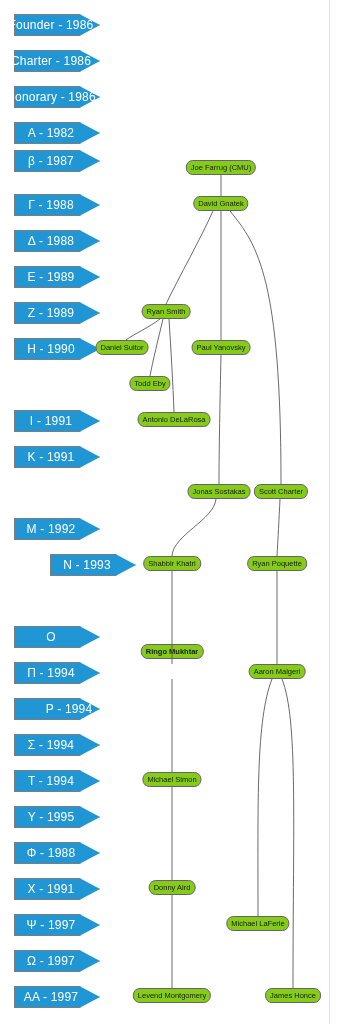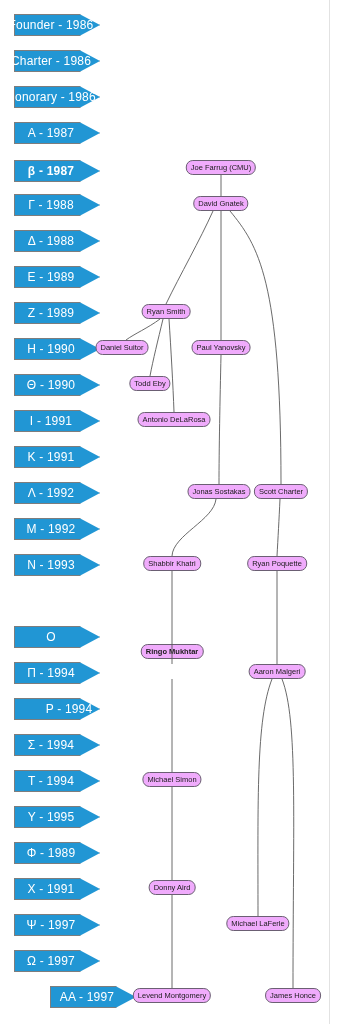--- a/index.html
+++ b/index.html
@@ -37,21 +37,21 @@
   
   .tree{position:absolute;left:96px;top:0;width:244px;height:1024px;}
   .divider{position:absolute;left:329px;top:0;width:1px;height:1024px;background:#e2e2e2;}
 
   svg.edges{position:absolute;left:0;top:0;width:340px;height:1024px;pointer-events:none;}
   svg.edges path{fill:none;stroke:#595959;stroke-width:.9;}
 
   .node{
     position:absolute;
     height:15px;
-    background:#f0abfc;
+    background:#84cc16;
     border:1px solid #6b5f73;
     border-radius:7px;
     color:#1a1a1a;
     font-size:7.5px;
     line-height:13px;
     text-align:center;
     white-space:nowrap;
     box-sizing:border-box;
     padding:0 4px;
     transform:translateX(-50%);
@@ -70,23 +70,23 @@
       <div class="badge" style="top: 50px;">
         <div class="shape"></div>
         <span class="blabel">Charter - 1986</span>
       </div>
       <div class="badge" style="top: 86px;">
         <div class="shape"></div>
         <span class="blabel">Honorary - 1986</span>
       </div>
       <div class="badge" style="top: 122px;">
         <div class="shape"></div>
-        <span class="blabel">A - 1987</span>
-      </div>
-      <div class="badge" style="top: 160px; font-weight: bold;">
+        <span class="blabel">A - 1982</span>
+      </div>
+      <div class="badge" style="top: 150px;">
         <div class="shape"></div>
         <span class="blabel">β - 1987</span>
       </div>
       <div class="badge" style="top: 194px;">
         <div class="shape"></div>
         <span class="blabel">Γ - 1988</span>
       </div>
       <div class="badge" style="top: 230px;">
         <div class="shape"></div>
         <span class="blabel">Δ - 1988</span>
@@ -96,41 +96,33 @@
         <span class="blabel">E - 1989</span>
       </div>
       <div class="badge" style="top: 302px;">
         <div class="shape"></div>
         <span class="blabel">Z - 1989</span>
       </div>
       <div class="badge" style="top: 338px;">
         <div class="shape"></div>
         <span class="blabel">H - 1990</span>
       </div>
-      <div class="badge" style="top: 374px;">
-        <div class="shape"></div>
-        <span class="blabel">Θ - 1990</span>
-      </div>
       <div class="badge" style="top: 410px;">
         <div class="shape"></div>
         <span class="blabel">I - 1991</span>
       </div>
       <div class="badge" style="top: 446px;">
         <div class="shape"></div>
         <span class="blabel">K - 1991</span>
       </div>
-      <div class="badge" style="top: 482px;">
-        <div class="shape"></div>
-        <span class="blabel">Λ - 1992</span>
-      </div>
       <div class="badge" style="top: 518px;">
         <div class="shape"></div>
         <span class="blabel">M - 1992</span>
       </div>
-      <div class="badge" style="top: 554px;">
+      <div class="badge" style="top: 554px; margin-left: 36px;">
         <div class="shape"></div>
         <span class="blabel">N - 1993</span>
       </div>
       <div class="badge" style="top: 626px;">
         <div class="shape"></div>
         <span class="blabel">O</span>
       </div>
       <div class="badge" style="top: 662px;">
         <div class="shape"></div>
         <span class="blabel">Π - 1994</span>
@@ -146,35 +138,35 @@
       <div class="badge" style="top: 770px;">
         <div class="shape"></div>
         <span class="blabel">T - 1994</span>
       </div>
       <div class="badge" style="top: 806px;">
         <div class="shape"></div>
         <span class="blabel">Y - 1995</span>
       </div>
       <div class="badge" style="top: 842px;">
         <div class="shape"></div>
-        <span class="blabel">Φ - 1989</span>
+        <span class="blabel">Φ - 1988</span>
       </div>
       <div class="badge" style="top: 878px;">
         <div class="shape"></div>
         <span class="blabel">X - 1991</span>
       </div>
       <div class="badge" style="top: 914px;">
         <div class="shape"></div>
         <span class="blabel">Ψ - 1997</span>
       </div>
       <div class="badge" style="top: 950px;">
         <div class="shape"></div>
         <span class="blabel">Ω - 1997</span>
       </div>
-      <div class="badge" style="top: 986px; margin-left: 36px;">
+      <div class="badge" style="top: 986px;">
         <div class="shape"></div>
         <span class="blabel">AA - 1997</span>
       </div>
     </div>
 
   <div class="tree">
       <div class="node" style="left: 125px; top: 160px;">Joe Farrug (CMU)</div>
       <div class="node" style="left: 125px; top: 196px;">David Gnatek</div>
       <div class="node" style="left: 70px; top: 304px;">Ryan Smith</div>
       <div class="node" style="left: 26px; top: 340px;">Daniel Suitor</div>

